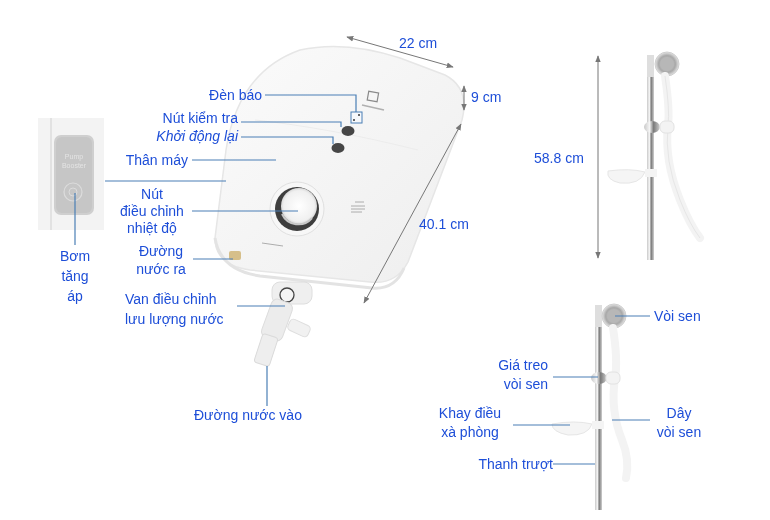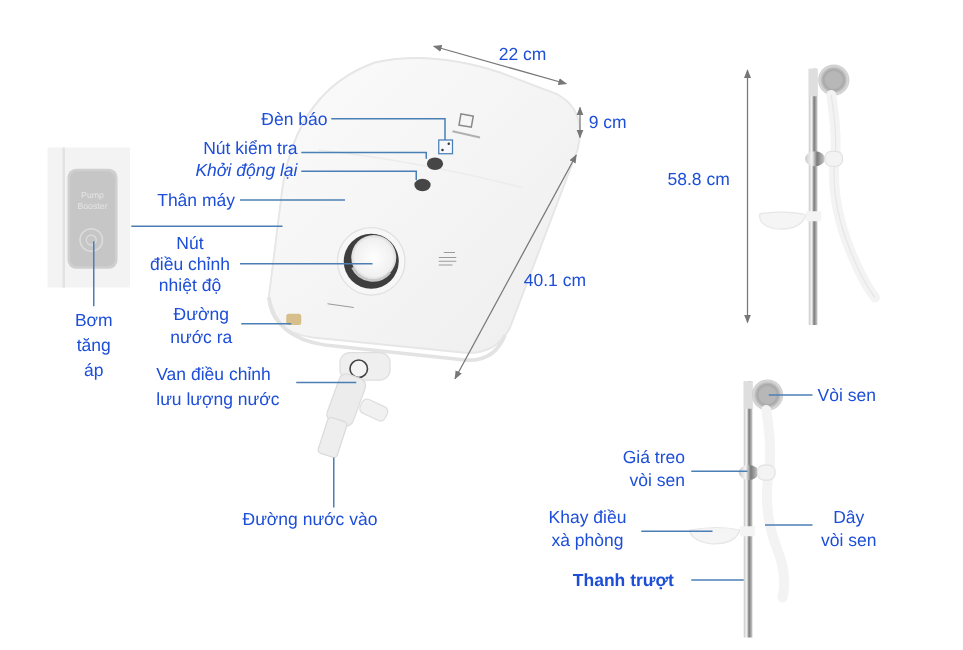--- a/index.html
+++ b/index.html
@@ -144,21 +144,21 @@
 </svg>
 
 <div class="lbl c" style="left:56px;top:152px;width:36px;font-size:7px;line-height:9px;color:#e4e4e4;">
   <span class="ml">Pump</span>
   <span class="ml">Booster</span>
 </div>
 
 <div class="lbl" style="left:399px;top:35px;">22 cm</div>
 <div class="lbl" style="left:471px;top:89px;">9 cm</div>
 <div class="lbl" style="left:419px;top:216px;">40.1 cm</div>
-<div class="lbl" style="left:534px;top:135px;">58.8 cm</div>
+<div class="lbl" style="left:534px;top:150px;">58.8 cm</div>
 
 <div class="lbl r" style="right:508px;top:87px;">Đèn báo</div>
 <div class="lbl r" style="right:532px;top:110px;">Nút kiểm tra</div>
 <div class="lbl r" style="right:532px;top:128px;font-style:italic;">Khởi động lại</div>
 <div class="lbl r" style="right:582px;top:152px;">Thân máy</div>
 
 <div class="lbl c" style="left:112px;top:186px;width:80px;line-height:17px;">
   <span class="ml">Nút</span>
   <span class="ml">điều chỉnh</span>
   <span class="ml">nhiệt độ</span>
@@ -192,13 +192,13 @@
 <div class="lbl c" style="left:430px;top:404px;width:80px;line-height:19px;">
   <span class="ml">Khay điều</span>
   <span class="ml">xà phòng</span>
 </div>
 
 <div class="lbl c" style="left:648px;top:404px;width:62px;line-height:19px;">
   <span class="ml">Dây</span>
   <span class="ml">vòi sen</span>
 </div>
 
-<div class="lbl r" style="right:231px;top:456px;font-weight:bold;">Thanh trượt</div>
+<div class="lbl r" style="right:217px;top:456px;">Thanh trượt</div>
 
 </body></html>

